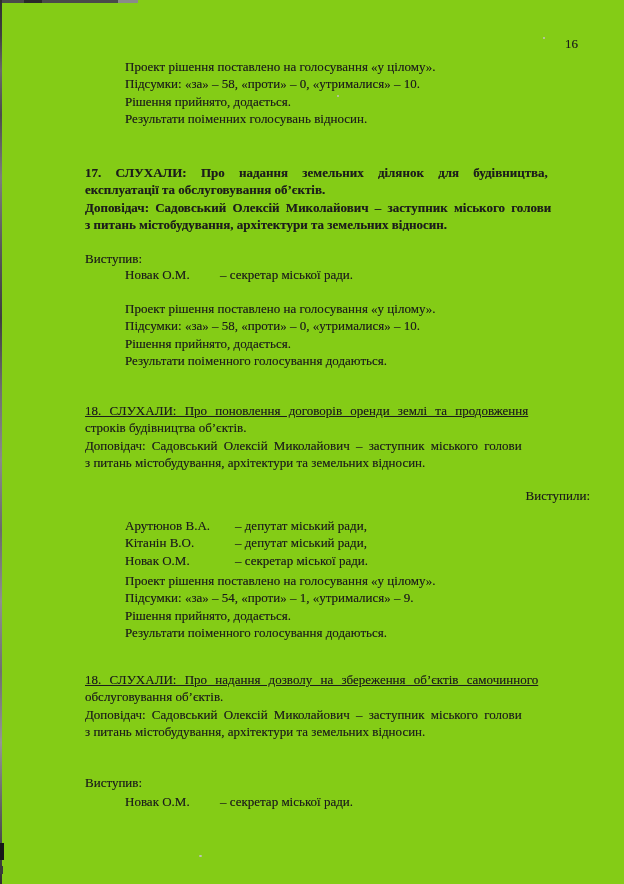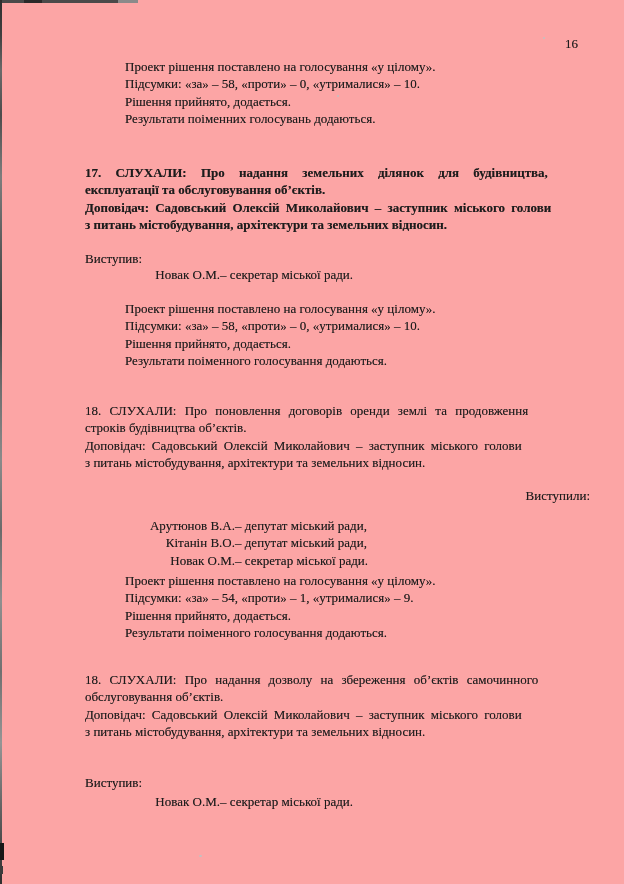--- a/index.html
+++ b/index.html
@@ -2,38 +2,38 @@
 <html><head>
 <meta charset="utf-8">
 <style>
   * { margin: 0; padding: 0; box-sizing: border-box; }
   html, body { background: #e9e9e9; }
   .page {
     position: relative;
     width: 624px;
     height: 884px;
     margin: 0 auto;
-    background: #fca5a5;
+    background: #84cc16;
     overflow: hidden;
     font-family: "Liberation Serif", "DejaVu Serif", serif;
     color: #1c1c1c;
     font-size: 13px;
     line-height: 17.3px;
     text-shadow: 0 0 0.4px rgba(20,20,20,0.45);
   }
   .abs { position: absolute; }
   .ln { white-space: nowrap; }
   .ws-wide  { word-spacing: 11px; }
-  .ws-mid   { word-spacing: 5px; }
+  .ws-mid   { word-spacing: 5px; text-decoration: underline; }
   .ws-slight{ word-spacing: 3px; }
   .tight    { letter-spacing: -0.2px; }
   .body-block { left: 85px; width: 505px; }
   .indent-block { left: 125px; width: 470px; }
   .page-number { top: 35px; right: 46px; font-size: 13px; }
-  .speaker-row { display: flex; text-align: right; }
+  .speaker-row { display: flex; }
   .speaker-row .name { width: 95px; flex: 0 0 auto; }
   .speaker-row.wide .name { width: 110px; }
   .speakers-18 .speaker-row { height: 17.3px; }
   
   .edge-top-1 { left: 0; top: 0; width: 118px; height: 3px; background: #4a4a4a; }
   .edge-top-1b{ left: 24px; top: 0; width: 18px; height: 3px; background: #2a2a2a; }
   .edge-top-2 { left: 118px; top: 0; width: 20px; height: 3px; background: #8a8a8a; }
   .edge-left {
     left: 0; top: 0; width: 2px; height: 884px;
     background: linear-gradient(to bottom,
@@ -59,21 +59,21 @@
   <div class="speck" style="left:543px;top:37px;width:2px;height:2px;"></div>
   <div class="speck" style="left:337px;top:95px;width:2px;height:2px;"></div>
   <div class="speck" style="left:199px;top:855px;width:3px;height:2px;"></div>
 
   <div class="abs page-number">16</div>
 
   <div class="abs indent-block" style="top:58px;">
     <div class="ln">Проект рішення поставлено на голосування «у цілому».</div>
     <div class="ln">Підсумки: «за» – 58, «проти» – 0, «утрималися» – 10.</div>
     <div class="ln">Рішення прийнято, додається.</div>
-    <div class="ln">Результати поіменних голосувань додаються.</div>
+    <div class="ln">Результати поіменних голосувань відносин.</div>
   </div>
 
   <div class="abs body-block" style="top:164px;font-weight:bold;">
     <div class="ln ws-wide">17. СЛУХАЛИ: Про надання земельних ділянок для будівництва,</div>
     <div class="ln">експлуатації та обслуговування об’єктів.</div>
     <div class="ln ws-slight">Доповідач: Садовський Олексій Миколайович – заступник міського голови</div>
     <div class="ln">з питань містобудування, архітектури та земельних відносин.</div>
   </div>
 
   <div class="abs body-block ln" style="top:250px;">Виступив:</div>

